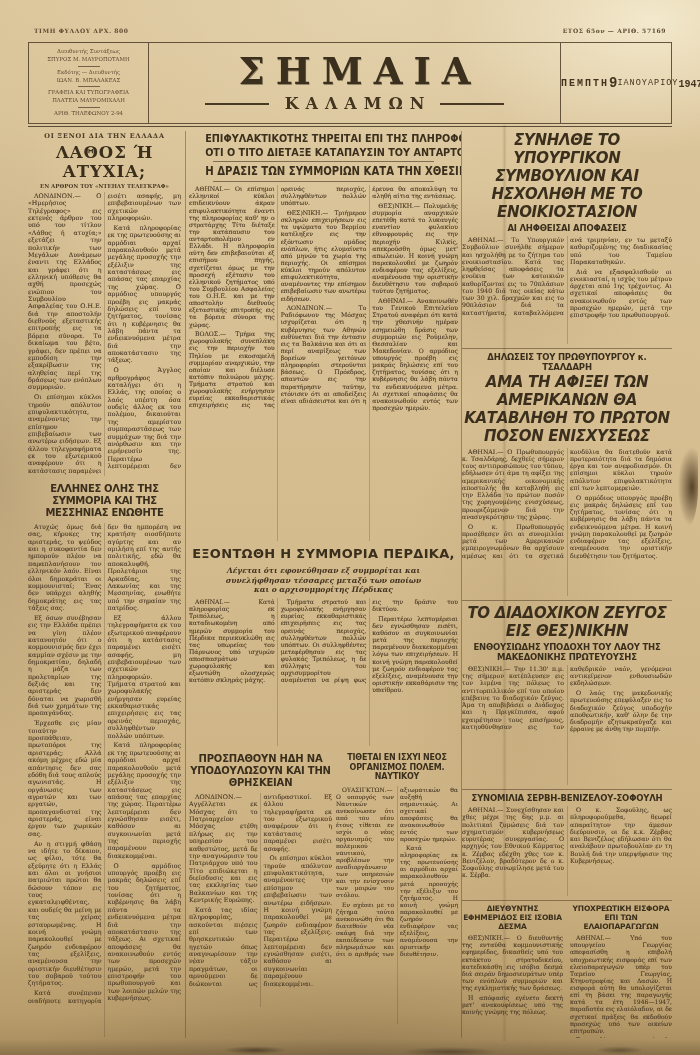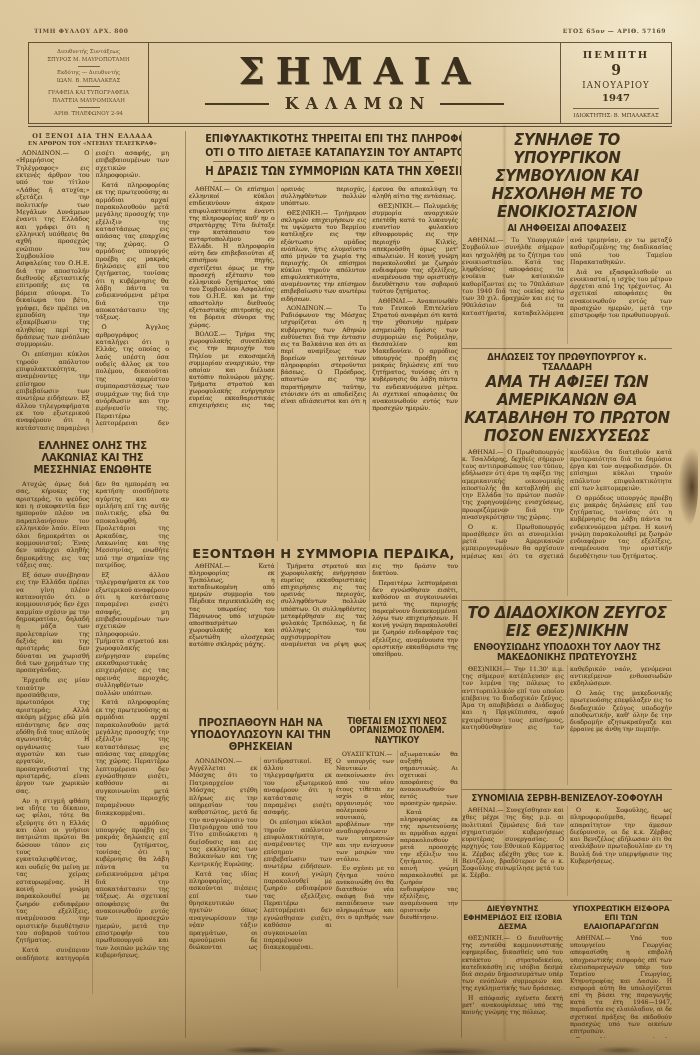--- a/index.html
+++ b/index.html
@@ -32,30 +32,30 @@
     border:1px solid rgba(78,61,40,0.85);}
   .m-left{width:119px;border-right:1px solid rgba(78,61,40,0.85);display:flex;flex-direction:column;
     align-items:center;justify-content:center;font-size:5.4px;line-height:1.45;color:#5a4731;text-align:center;}
   .m-div{width:22px;border-top:1px solid rgba(90,71,49,0.8);margin:2px 0;}
   .m-center{flex:1;display:flex;flex-direction:column;align-items:center;justify-content:center;}
   .m-title{font-weight:bold;font-size:37px;line-height:1;letter-spacing:11px;text-indent:11px;color:#3b2f1d;
     text-shadow:0.6px 0.6px 0 rgba(59,47,29,0.45);}
   .m-subrow{display:flex;align-items:center;gap:9px;margin-top:4px;}
   .m-line{width:64px;height:2px;background:#4a3a24;}
   .m-sub{font-size:16px;font-weight:bold;letter-spacing:7px;text-indent:7px;color:#43351f;}
-  .m-right{width:110px;border-left:1px solid rgba(78,61,40,0.85);display:flex;flex-direction:column;
-    align-items:center;justify-content:center;color:#43341f;text-align:center;}
+  .m-right{width:110px;border-left:1px solid rgba(78,61,40,0.85);display:flex;flex-direction:row;
+    align-items:center;justify-content:flex-start;color:#43341f;text-align:center;font-family:Liberation Mono, monospace;}
   .m-day{font-size:10px;font-weight:bold;letter-spacing:2px;}
   .m-num{font-size:14px;font-weight:bold;margin:2px 0;}
   .m-month{font-size:8.5px;letter-spacing:1px;}
   .m-year{font-size:10px;font-weight:bold;margin-top:2px;}
   .m-owner{font-size:5.4px;margin-top:5px;border-top:1px solid rgba(90,71,49,0.8);padding-top:3px;}
   .main-rule{position:absolute;top:126px;left:28px;right:28px;border-top:1.5px solid rgba(70,55,35,0.85);}
   
-  .col-left{position:absolute;left:16px;top:132px;width:153px;height:906px;overflow:hidden;}
+  .col-left{position:absolute;left:28px;top:132px;width:153px;height:906px;overflow:hidden;}
   .col-center{position:absolute;left:185px;top:131px;width:269px;height:907px;padding:0 3px;overflow:hidden;
     border-left:1px solid rgba(93,74,49,0.5);border-right:1px solid rgba(93,74,49,0.5);}
   .col-right{position:absolute;left:462px;top:131px;width:210px;height:907px;overflow:hidden;}
   
   .kicker{font-size:6.5px;font-weight:bold;text-align:center;letter-spacing:0.8px;color:#4c3b26;}
   .hl-serif{font-weight:bold;font-size:16.5px;text-align:center;letter-spacing:1px;color:#3a2e1c;margin:3px 0 2px;}
   .subhead-sm{font-size:5.5px;font-weight:bold;text-align:center;color:#4c3b26;}
   .body{font-size:6.3px;line-height:1.17;color:#52402a;text-align:justify;overflow:hidden;
     column-gap:6px;column-rule:1px solid rgba(93,74,49,0.3);
     text-shadow:0 0 0.5px rgba(82,64,42,0.55);}
@@ -137,28 +137,29 @@
       <span class="m-month">ΙΑΝΟΥΑΡΙΟΥ</span>
       <span class="m-year">1947</span>
       <span class="m-owner">ΙΔΙΟΚΤΗΤΗΣ: Β. ΜΠΑΛΑΚΕΑΣ</span>
     </div>
   </div>
 
   <div class="main-rule"></div>
 
   <div class="col-left">
     <div class="kicker">ΟΙ ΞΕΝΟΙ ΔΙΑ ΤΗΝ ΕΛΛΑΔΑ</div>
+    <div class="hl-serif">ΛΑΘΟΣ Ή ΑΤΥΧΙΑ;</div>
     <div class="subhead-sm">ΕΝ ΑΡΘΡΟΝ ΤΟΥ «ΝΤΕΗΛΥ ΤΕΛΕΓΚΡΑΦ»</div>
     <div class="body b1">
       <p>ΛΟΝΔΙΝΟΝ.— Ο «Ημερήσιος Τηλέγραφος» εις εκτενές άρθρον του υπό τον τίτλον «Λάθος ή ατυχία;» εξετάζει την πολιτικήν των Μεγάλων Δυνάμεων έναντι της Ελλάδος και γράφει ότι η ελληνική υπόθεσις θα αχθή προσεχώς ενώπιον του Συμβουλίου Ασφαλείας του Ο.Η.Ε. διά την αποστολήν διεθνούς εξεταστικής επιτροπής εις τα βόρεια σύνορα. Το δικαίωμα του βέτο, γράφει, δεν πρέπει να εμποδίση την εξακρίβωσιν της αληθείας περί της δράσεως των ενόπλων συμμοριών.</p>
       <p>Οι επίσημοι κύκλοι τηρούν απόλυτον επιφυλακτικότητα, αναμένοντες την επίσημον επιβεβαίωσιν των ανωτέρω ειδήσεων. Εξ άλλου τηλεγραφήματα εκ του εξωτερικού αναφέρουν ότι η κατάστασις παραμένει εισέτι ασαφής, μη επιβεβαιουμένων των σχετικών πληροφοριών.</p>
       <p>Κατά πληροφορίας εκ της πρωτευούσης αι αρμόδιαι αρχαί παρακολουθούν μετά μεγάλης προσοχής την εξέλιξιν της καταστάσεως εις απάσας τας επαρχίας της χώρας. Ο αρμόδιος υπουργός προέβη εις μακράς δηλώσεις επί του ζητήματος, τονίσας ότι η κυβέρνησις θα λάβη πάντα τα ενδεικνυόμενα μέτρα διά την αποκατάστασιν της τάξεως.</p>
       <p>Ο Άγγλος αρθρογράφος καταλήγει ότι η Ελλάς, της οποίας ο λαός υπέστη όσα ουδείς άλλος εκ του πολέμου, δικαιούται της αμερίστου συμπαραστάσεως των συμμάχων της διά την ανόρθωσιν και την ειρήνευσίν της. Περαιτέρω λεπτομέρειαι δεν εγνώσθησαν εισέτι, καθόσον αι συγκοινωνίαι μετά της περιοχής παραμένουν διακεκομμέναι λόγω των επιχειρήσεων.</p>
     </div>
-    <div class="hl-sans hl2">ΕΛΛΗΝΕΣ ΟΛΗΣ ΤΗΣ ΛΑΚΩΝΙΑΣ ΚΑΙ ΤΗΣ ΜΕΣΣΗΝΙΑΣ ΕΝΩΘΗΤΕ</div>
+    <div class="hl-sans hl2">ΕΛΛΗΝΕΣ ΟΛΗΣ ΤΗΣ ΣΥΜΜΟΡΙΑ ΚΑΙ ΤΗΣ ΜΕΣΣΗΝΙΑΣ ΕΝΩΘΗΤΕ</div>
     <div class="body b2">
       <p>Ατυχώς όμως διά σας, κήρυκες της αριστεράς, το ψεύδος και η συκοφαντία δεν ημπορούν πλέον να παραπλανήσουν τον ελληνικόν λαόν. Είναι όλοι δημοκράται οι κομμουνισταί; Ένας δεν υπάρχει αληθής δημοκράτης εις τας τάξεις σας.</p>
       <p>Εξ όσων συνέβησαν εις την Ελλάδα πρέπει να γίνη πλέον κατανοητόν ότι ο κομμουνισμός δεν έχει καμμίαν σχέσιν με την δημοκρατίαν, δηλαδή η μάζα των προλεταρίων της δεξιάς και της αριστεράς δεν δύναται να χωρισθή διά των χρημάτων της προπαγάνδας.</p>
       <p>Έρχεσθε εις μίαν τοιαύτην προσπάθειαν, πρωτοπόροι της αριστεράς; Αλλά ακόμη μέχρις εδώ μία απάντησις δεν σας εδόθη διά τους απλούς αγωνιστάς. Η οργάνωσις των αγροτών και των εργατών, προπαγανδισταί της αριστεράς, είναι έργον των χωρικών σας.</p>
       <p>Αν η στιγμή φθάση να ιδήτε το δίκαιον, ως φίλοι, τότε θα εξεύρητε ότι η Ελλάς και όλοι οι γνήσιοι πατριώται πρώτοι θα δώσουν τόπον εις τους εγκαταλειφθέντας, και ουδείς θα μείνη με τας χείρας εσταυρωμένας. Η κοινή γνώμη παρακολουθεί με ζωηρόν ενδιαφέρον τας εξελίξεις, αναμένουσα την οριστικήν διευθέτησιν του σοβαρού τούτου ζητήματος.</p>
       <p>Κατά συνέπειαν οιαδήποτε κατηγορία δεν θα ημπορέση να κρατήση· οιοσδήποτε αγύρτης και αν ομιλήση επί της αυτής πολιτικής, εδώ θα αποκαλυφθή. Προλετάριοι της Αρκαδίας, της Λακωνίας και της Μεσσηνίας, ενωθήτε υπό την σημαίαν της πατρίδος.</p>
       <p>Εξ άλλου τηλεγραφήματα εκ του εξωτερικού αναφέρουν ότι η κατάστασις παραμένει εισέτι ασαφής, μη επιβεβαιουμένων των σχετικών πληροφοριών. Τμήματα στρατού και χωροφυλακής ενήργησαν ευρείας εκκαθαριστικάς επιχειρήσεις εις τας ορεινάς περιοχάς, συλληφθέντων πολλών υπόπτων.</p>
       <p>Κατά πληροφορίας εκ της πρωτευούσης αι αρμόδιαι αρχαί παρακολουθούν μετά μεγάλης προσοχής την εξέλιξιν της καταστάσεως εις απάσας τας επαρχίας της χώρας. Περαιτέρω λεπτομέρειαι δεν εγνώσθησαν εισέτι, καθόσον αι συγκοινωνίαι μετά της περιοχής παραμένουν διακεκομμέναι.</p>
       <p>Ο αρμόδιος υπουργός προέβη εις μακράς δηλώσεις επί του ζητήματος, τονίσας ότι η κυβέρνησις θα λάβη πάντα τα ενδεικνυόμενα μέτρα διά την αποκατάστασιν της τάξεως. Αι σχετικαί αποφάσεις θα ανακοινωθούν εντός των προσεχών ημερών, μετά την επιστροφήν του πρωθυπουργού και των λοιπών μελών της κυβερνήσεως.</p>
     </div>
@@ -172,20 +173,21 @@
     <div class="rule-sm"></div>
     <div class="body lead-body">
       <p>ΑΘΗΝΑΙ.— Οι επίσημοι ελληνικοί κύκλοι επιδεικνύουν άκραν επιφυλακτικότητα έναντι της πληροφορίας καθ' ην ο στρατάρχης Τίτο διέταξε την κατάπαυσιν του ανταρτοπολέμου εν Ελλάδι. Η πληροφορία αύτη δεν επιβεβαιούται εξ επισήμου πηγής, σχετίζεται όμως με την προσεχή εξέτασιν του ελληνικού ζητήματος υπό του Συμβουλίου Ασφαλείας του Ο.Η.Ε. και με την αποστολήν διεθνούς εξεταστικής επιτροπής εις τα βόρεια σύνορα της χώρας.</p>
       <p>ΒΟΛΟΣ.— Τμήμα της χωροφυλακής συνεπλάκη εις την περιοχήν του Πηλίου με εικοσαμελή συμμορίαν αναρχικών, την οποίαν και διέλυσε κατόπιν πολυώρου μάχης. Τμήματα στρατού και χωροφυλακής ενήργησαν ευρείας εκκαθαριστικάς επιχειρήσεις εις τας ορεινάς περιοχάς, συλληφθέντων πολλών υπόπτων.</p>
       <p>ΘΕΣ)ΝΙΚΗ.— Τριήμερον σκληρών επιχειρήσεων εις τα υψώματα του Βερμίου κατέληξεν εις την εξόντωσιν ομάδος ενόπλων, ήτις ελυμαίνετο από μηνών τα χωρία της περιοχής. Οι επίσημοι κύκλοι τηρούν απόλυτον επιφυλακτικότητα, αναμένοντες την επίσημον επιβεβαίωσιν των ανωτέρω ειδήσεων.</p>
       <p>ΛΟΝΔΙΝΟΝ.— Το Ραδιόφωνον της Μόσχας ισχυρίζεται ότι η κυβέρνησις των Αθηνών ευθύνεται διά την έντασιν εις τα Βαλκάνια και ότι αι περί αναμίξεως των βορείων γειτόνων πληροφορίαι στερούνται βάσεως. Ο Πρόεδρος, απαντών εις την παρατήρησιν ταύτην, ετόνισεν ότι αι αποδείξεις είναι αδιάσειστοι και ότι η έρευνα θα αποκαλύψη τα αληθή αίτια της εντάσεως.</p>
       <p>ΘΕΣ)ΝΙΚΗ.— Πολυμελής συμμορία αναρχικών επετέθη κατά το λυκαυγές εναντίον φυλακίου εθνοφρουράς εις την περιοχήν Κιλκίς, απεκρούσθη όμως μετ' απωλειών. Η κοινή γνώμη παρακολουθεί με ζωηρόν ενδιαφέρον τας εξελίξεις, αναμένουσα την οριστικήν διευθέτησιν του σοβαρού τούτου ζητήματος.</p>
       <p>ΑΘΗΝΑΙ.— Ανακοινωθέν του Γενικού Επιτελείου Στρατού αναφέρει ότι κατά την χθεσινήν ημέραν εσημειώθη δράσις των συμμοριών εις Ρούμελην, Θεσσαλίαν και Μακεδονίαν. Ο αρμόδιος υπουργός προέβη εις μακράς δηλώσεις επί του ζητήματος, τονίσας ότι η κυβέρνησις θα λάβη πάντα τα ενδεικνυόμενα μέτρα. Αι σχετικαί αποφάσεις θα ανακοινωθούν εντός των προσεχών ημερών.</p>
     </div>
     <div class="hl-sans perd-h">ΕΞΟΝΤΩΘΗ Η ΣΥΜΜΟΡΙΑ ΠΕΡΔΙΚΑ,</div>
+    <div class="perd-deck">Λέγεται ότι εφονεύθησαν εξ συμμορίται και συνελήφθησαν τέσσαρες μεταξύ των οποίων και ο αρχισυμμορίτης Πέρδικας</div>
     <div class="body perd-body">
       <p>ΑΘΗΝΑΙ.— Κατά πληροφορίας εκ Τριπόλεως, η καταδιωκομένη από ημερών συμμορία του Πέρδικα περιεκυκλώθη εις τας υπωρείας του Πάρνωνος υπό ισχυρών αποσπασμάτων χωροφυλακής και εξωντώθη ολοσχερώς κατόπιν σκληράς μάχης.</p>
       <p>Τμήματα στρατού και χωροφυλακής ενήργησαν ευρείας εκκαθαριστικάς επιχειρήσεις εις τας ορεινάς περιοχάς, συλληφθέντων πολλών υπόπτων. Οι συλληφθέντες μετεφέρθησαν εις τας φυλακάς Τριπόλεως, η δε σύλληψις του αρχισυμμορίτου αναμένεται να ρίψη φως εις την δράσιν του δικτύου.</p>
       <p>Περαιτέρω λεπτομέρειαι δεν εγνώσθησαν εισέτι, καθόσον αι συγκοινωνίαι μετά της περιοχής παραμένουν διακεκομμέναι λόγω των επιχειρήσεων. Η κοινή γνώμη παρακολουθεί με ζωηρόν ενδιαφέρον τας εξελίξεις, αναμένουσα την οριστικήν εκκαθάρισιν της υπαίθρου.</p>
     </div>
     <div class="c-bottom">
       <div class="c-bl">
         <div class="hl-sans c-bl-h">ΠΡΟΣΠΑΘΟΥΝ ΗΔΗ ΝΑ ΥΠΟΔΟΥΛΩΣΟΥΝ ΚΑΙ ΤΗΝ ΘΡΗΣΚΕΙΑΝ</div>
         <div class="body c-bl-body">
           <p>ΛΟΝΔΙΝΟΝ.— Αγγέλλεται εκ Μόσχας ότι το Πατριαρχείον Μόσχας ετέθη πλήρως εις την υπηρεσίαν του καθεστώτος, μετά δε την αναγνώρισιν του Πατριάρχου υπό του Τίτο επιδιώκεται η διείσδυσις και εις τας εκκλησίας των Βαλκανίων και της Κεντρικής Ευρώπης.</p>

